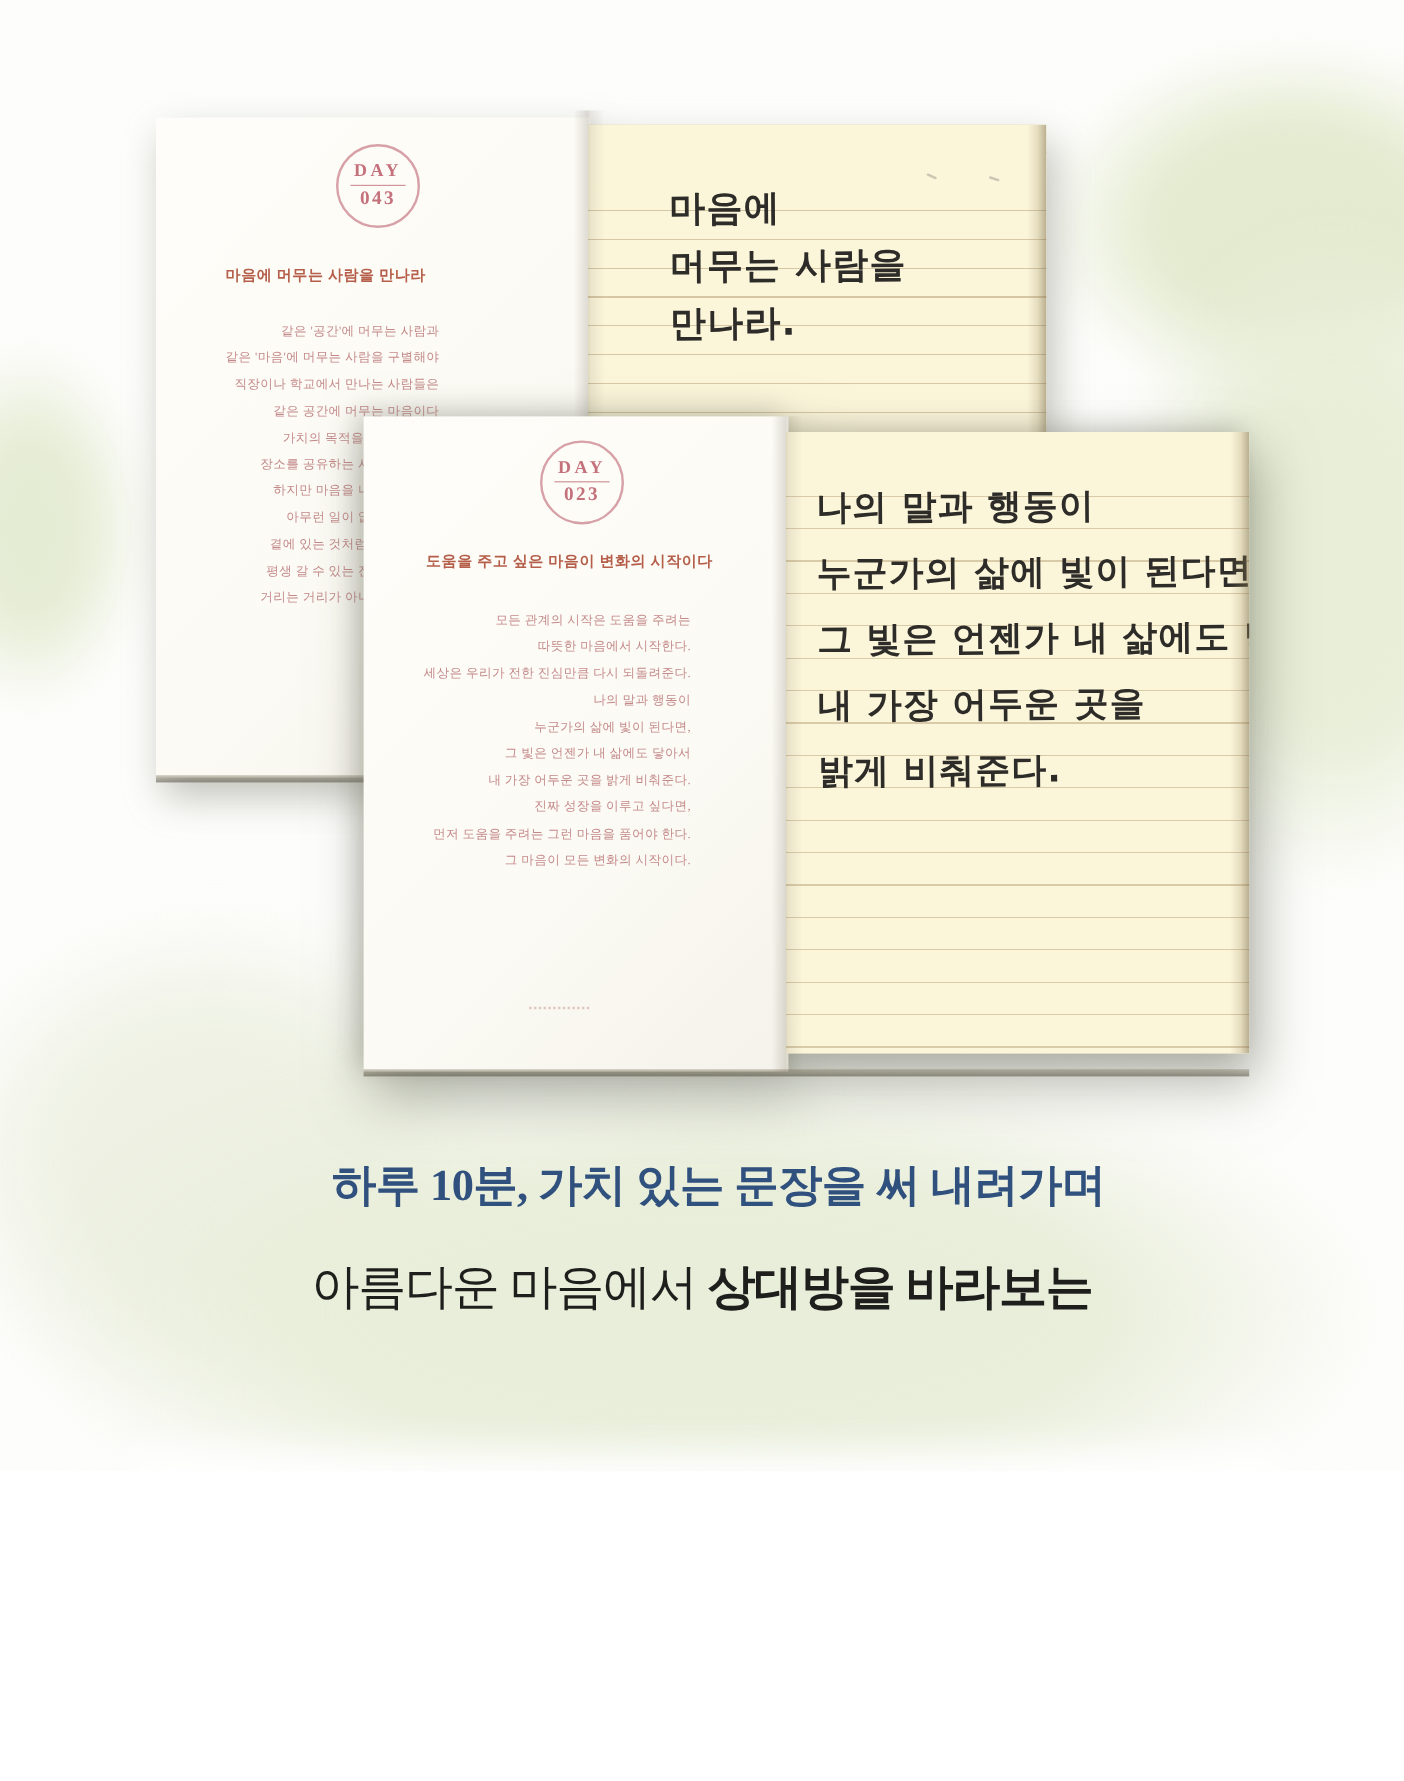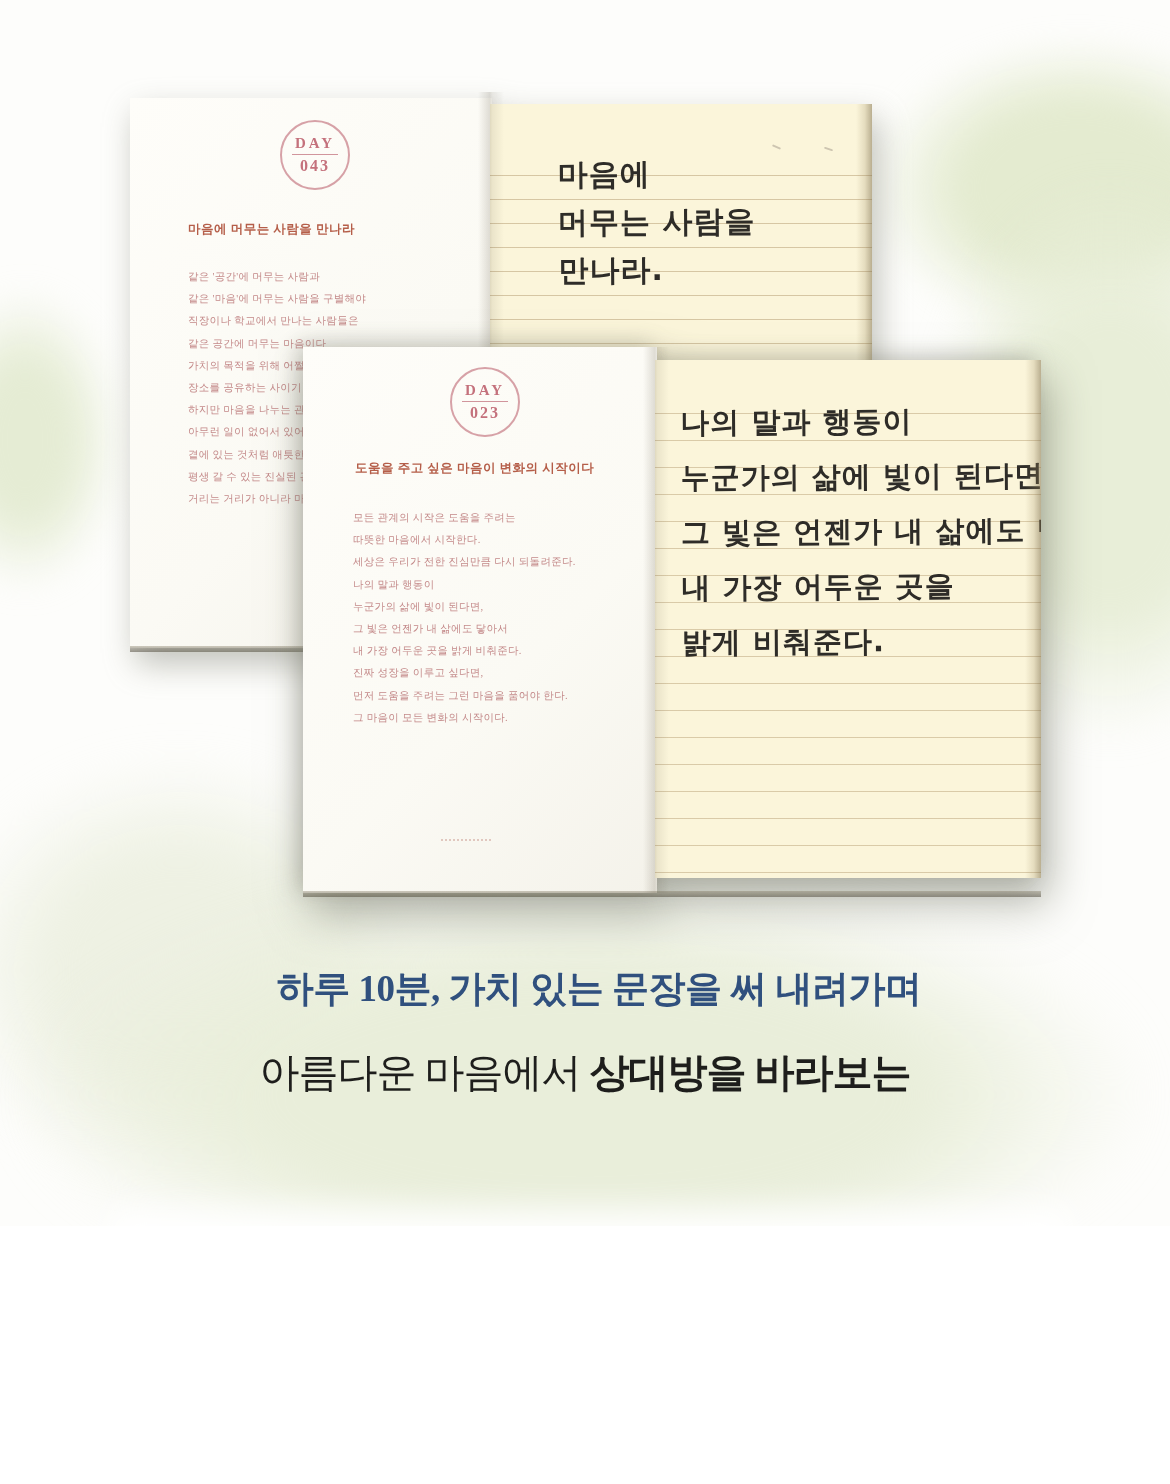--- a/index.html
+++ b/index.html
@@ -54,21 +54,21 @@
   .s2-stamp{left:147px;top:20px;}
 
   
   .page-title{position:absolute;margin:0;font:700 12.5px/1.2 "Liberation Serif",serif;
     color:var(--title-rust,#b55e49);letter-spacing:0.5px;white-space:nowrap;text-align:center;}
   .t1{left:58px;top:124px;}
   .t2{left:52px;top:114px;}
   .poem{position:absolute;white-space:nowrap;}
   .poem1{left:58px;top:168px;}
   .poem2{left:50px;top:160px;}
-  .poem-line{font:400 10.5px/22.2px "Liberation Serif",serif;color:var(--poem-pink,#c48a8a);letter-spacing:0.3px;}
+  .poem-line{font:400 10.5px/22.2px "Liberation Serif",serif;color:var(--poem-pink,#c48a8a);letter-spacing:0.3px;text-align:right;}
   .footer-mark{position:absolute;left:138px;top:492px;width:50px;border-top:2px dotted rgba(190,128,118,0.4);}
 
   
   .handwriting{position:absolute;white-space:nowrap;transform:rotate(-0.4deg);}
   .hw1{left:68px;top:46px;}
   .hw2{left:26px;top:34px;}
   .hw-line{font-family:"DejaVu Sans",sans-serif;font-weight:600;color:var(--ink,#2e2c28);letter-spacing:1px;}
   .hw1 .hw-line{font-size:30px;line-height:48px;}
   .hw2 .hw-line{font-size:29px;line-height:55px;}
   .pencil-mark{position:absolute;height:2px;background:rgba(120,110,100,0.35);border-radius:1px;}

